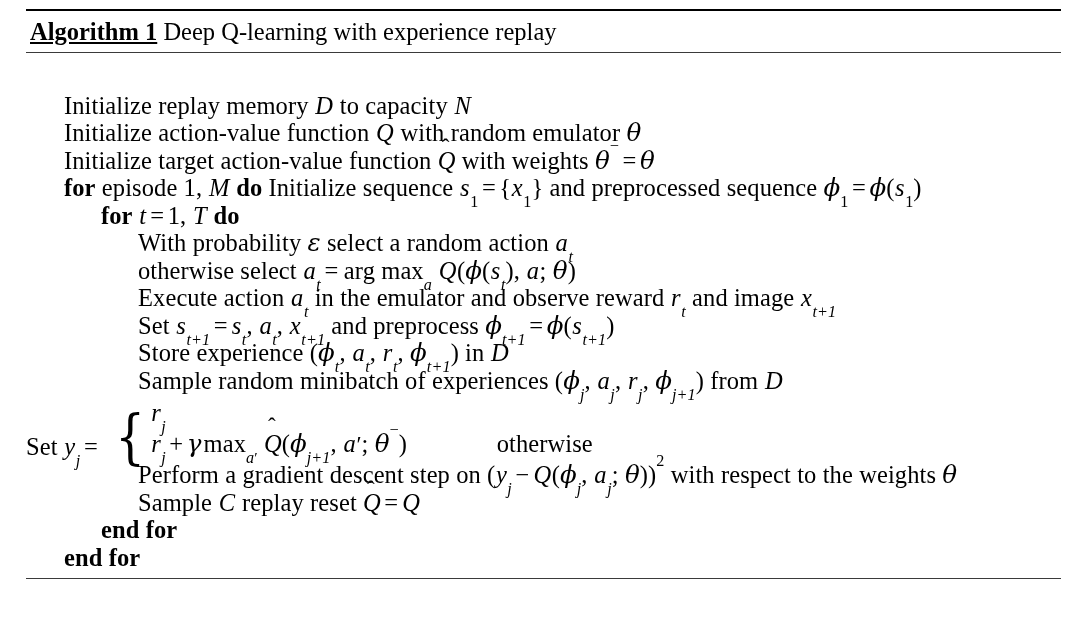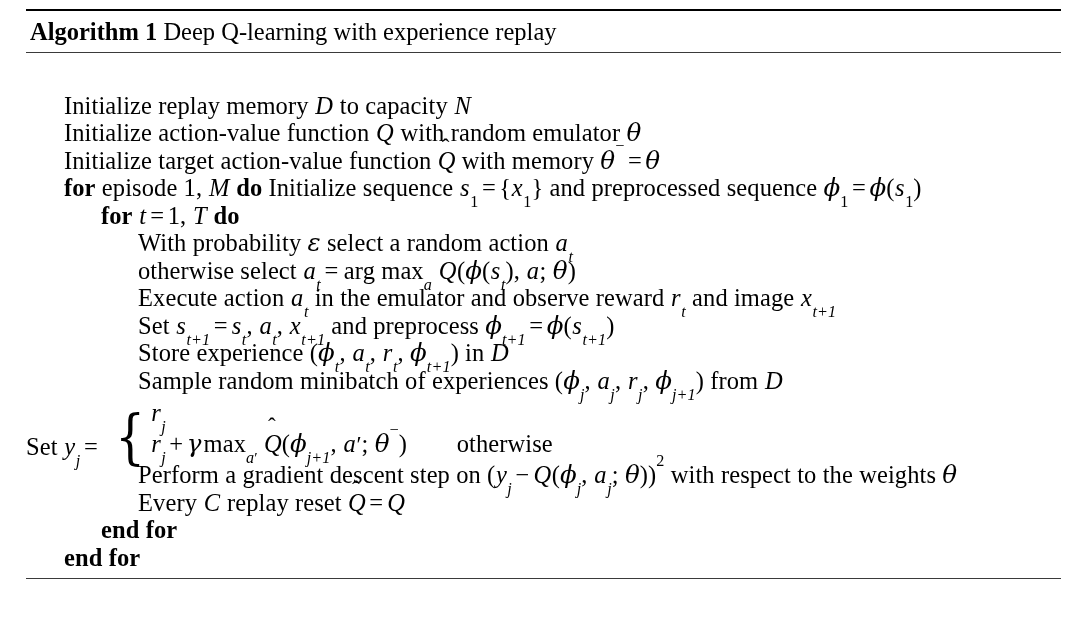--- a/index.html
+++ b/index.html
@@ -38,21 +38,21 @@
     height: 0;
   }
 
   
   .alg-caption {
     font-size: 24.5px;
     line-height: 1.32;
     padding: 5px 0 4px 4px;
     white-space: nowrap;
   }
-  .alg-caption .kw-bold { font-weight: bold; }
+  .alg-caption .kw-bold { font-weight: bold; text-decoration: underline; }
 
   
   .alg-body {
     padding: 5px 0 6px 0;
     font-size: 24.5px;
     line-height: 1.0;
     margin-top: 34px;
   }
   .alg-line {
     white-space: nowrap;
@@ -138,20 +138,21 @@
   .cases-rows {
     display: flex;
     flex-direction: column;
     justify-content: center;
   }
   .cases-row {
     display: flex;
     align-items: baseline;
     line-height: 1.28;
     white-space: nowrap;
+    gap: 40px;
   }
   .cases-expr {
     min-width: 296px;
     padding-right: 10px;
   }
   .cases-cond { font-style: normal; }
 </style>
 </head>
 <body>
 
@@ -169,21 +170,21 @@
 
     <div class="alg-line ind-1">
       <span>Initialize replay memory </span><span class="mi">D</span><span> to capacity </span><span class="mi">N</span>
     </div>
 
     <div class="alg-line ind-1">
       <span>Initialize action-value function </span><span class="mi">Q</span><span> with random emulator </span><span class="mgreek">θ</span>
     </div>
 
     <div class="alg-line ind-1">
-      <span>Initialize target action-value function </span><span class="hat"><span class="hat-mark">ˆ</span><span>Q</span></span><span> with memory </span><span class="mgreek">θ</span><sup><span class="mn">−</span></sup><span class="mo">=</span><span class="mgreek">θ</span>
+      <span>Initialize target action-value function </span><span class="hat"><span class="hat-mark">ˆ</span><span>Q</span></span><span> with weights </span><span class="mgreek">θ</span><sup><span class="mn">−</span></sup><span class="mo">=</span><span class="mgreek">θ</span>
     </div>
 
     <div class="alg-line ind-0">
       <span class="kw">for</span>&nbsp;<span>episode 1,</span>&nbsp;<span class="mi">M</span>&nbsp;<span class="kw">do</span>&nbsp;<span>Initialize sequence</span>&nbsp;<span class="mi">s</span><sub><span class="mn">1</span></sub><span class="mo">=</span><span class="punct">{</span><span class="mi">x</span><sub><span class="mn">1</span></sub><span class="punct">}</span>&nbsp;<span>and preprocessed sequence</span>&nbsp;<span class="mgreek">ϕ</span><sub><span class="mn">1</span></sub><span class="mo">=</span><span class="mgreek">ϕ</span><span class="punct">(</span><span class="mi">s</span><sub><span class="mn">1</span></sub><span class="punct">)</span>
     </div>
 
     <div class="alg-line ind-2">
       <span class="kw">for</span>&nbsp;<span class="mi">t</span><span class="mo">=</span><span class="mn">1</span><span class="punct">,</span>&nbsp;<span class="mi">T</span>&nbsp;<span class="kw">do</span>
     </div>
 
@@ -223,21 +224,21 @@
           <span class="cases-cond">otherwise</span>
         </span>
       </span>
     </div>
 
     <div class="alg-line ind-3">
       <span>Perform a gradient descent step on </span><span class="punct">(</span><span class="mi">y</span><sub><span>j</span></sub><span class="mo">−</span><span class="mi">Q</span><span class="punct">(</span><span class="mgreek">ϕ</span><sub><span>j</span></sub><span class="punct">,</span>&nbsp;<span class="mi">a</span><sub><span>j</span></sub><span class="punct">;</span>&nbsp;<span class="mgreek">θ</span><span class="punct">)</span><span class="punct">)</span><sup><span class="mn">2</span></sup><span> with respect to the weights </span><span class="mgreek">θ</span>
     </div>
 
     <div class="alg-line ind-3">
-      <span>Every </span><span class="mi">C</span><span> replay reset </span><span class="hat"><span class="hat-mark">ˆ</span><span>Q</span></span><span class="mo">=</span><span class="mi">Q</span>
+      <span>Sample </span><span class="mi">C</span><span> replay reset </span><span class="hat"><span class="hat-mark">ˆ</span><span>Q</span></span><span class="mo">=</span><span class="mi">Q</span>
     </div>
 
     <div class="alg-line ind-2">
       <span class="kw">end for</span>
     </div>
 
     <div class="alg-line ind-0">
       <span class="kw">end for</span>
     </div>
 

